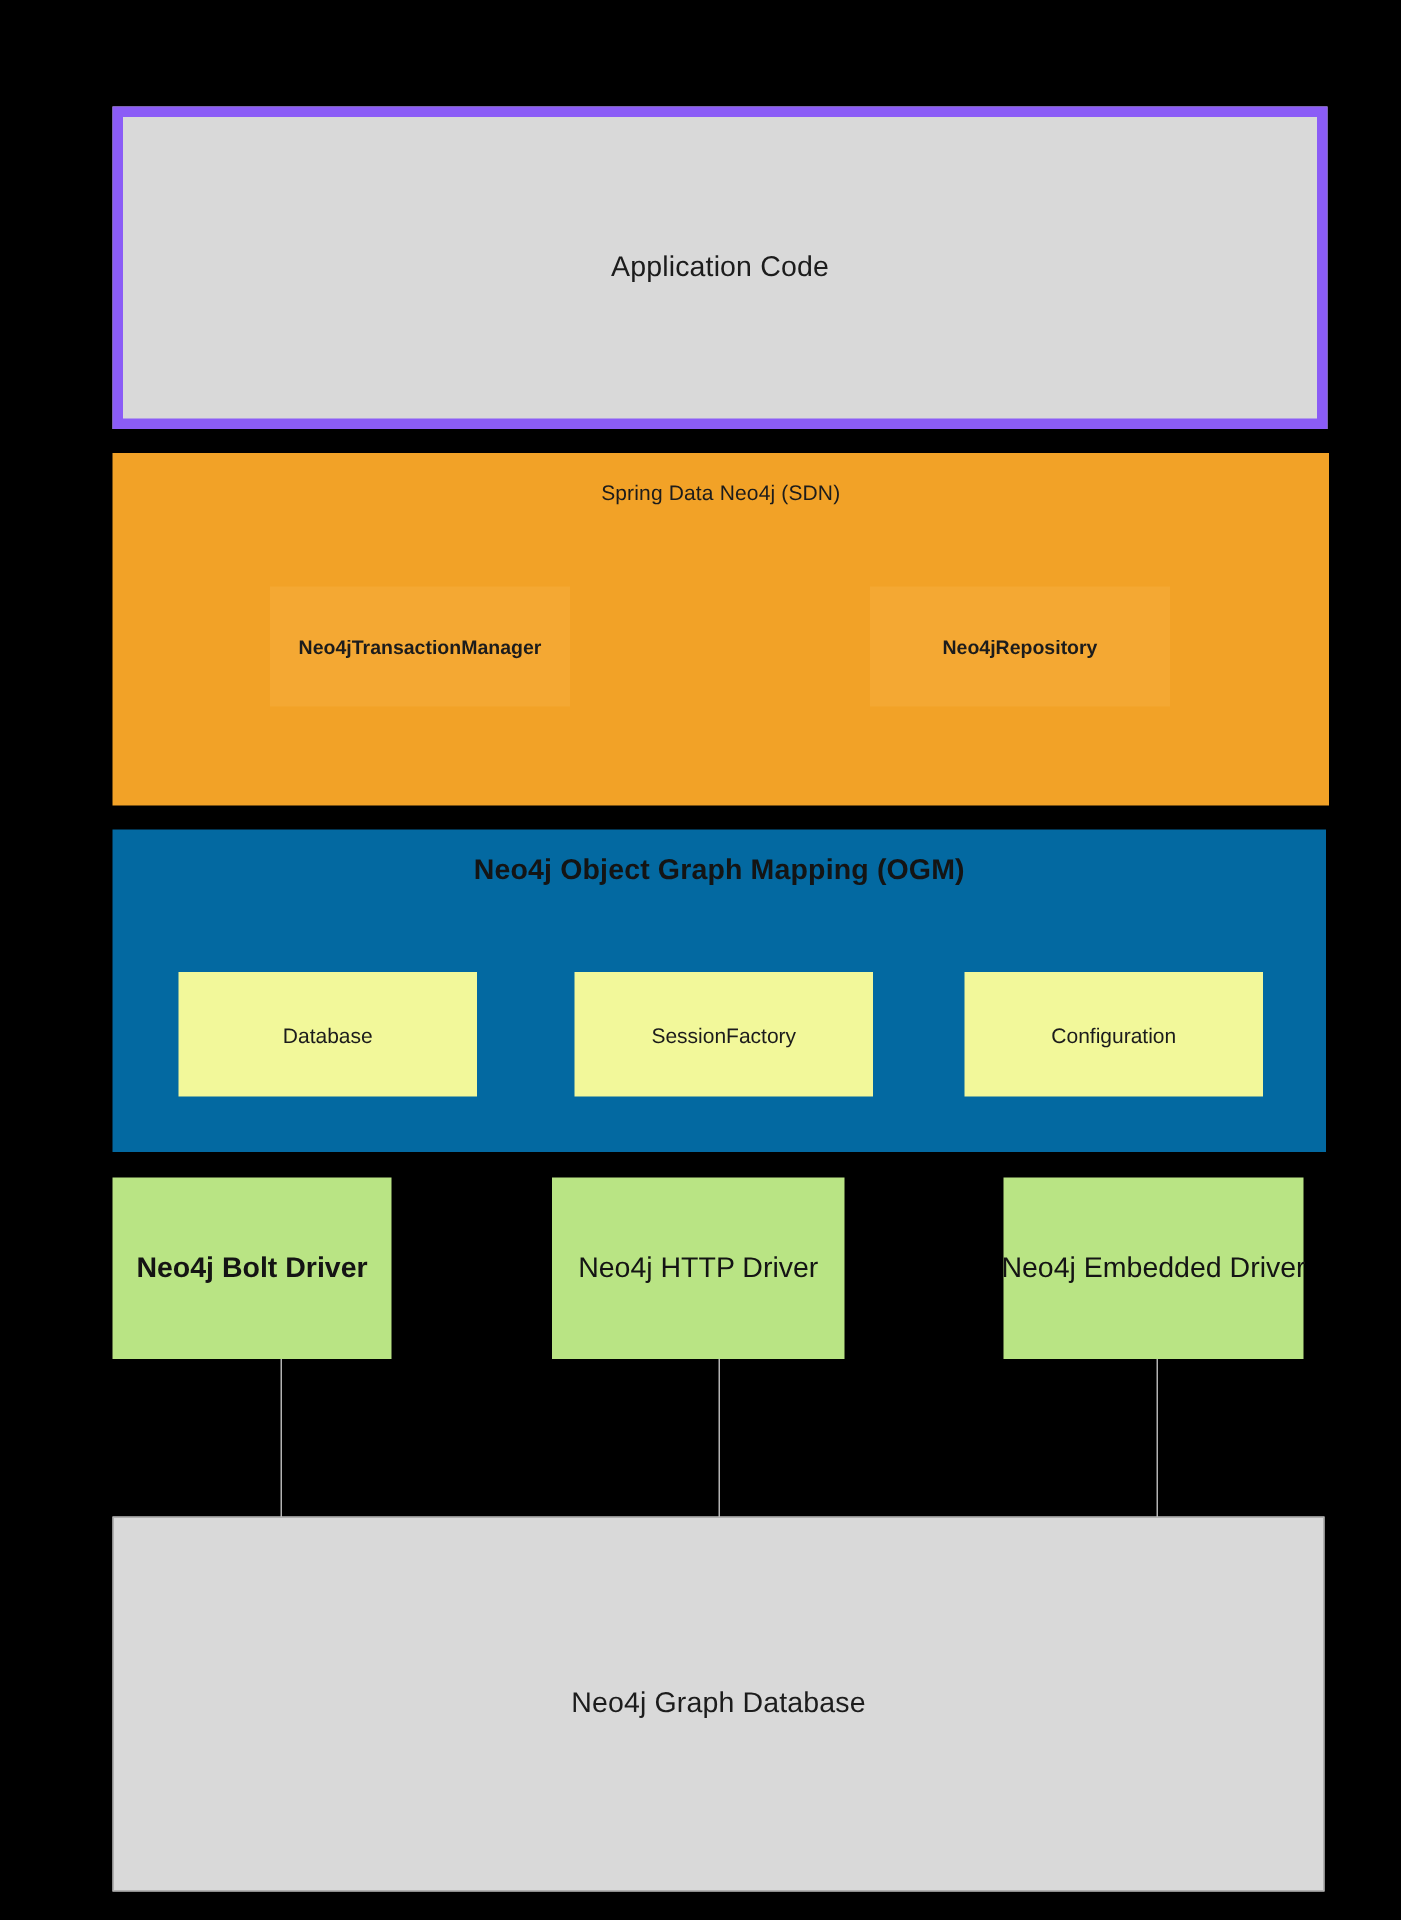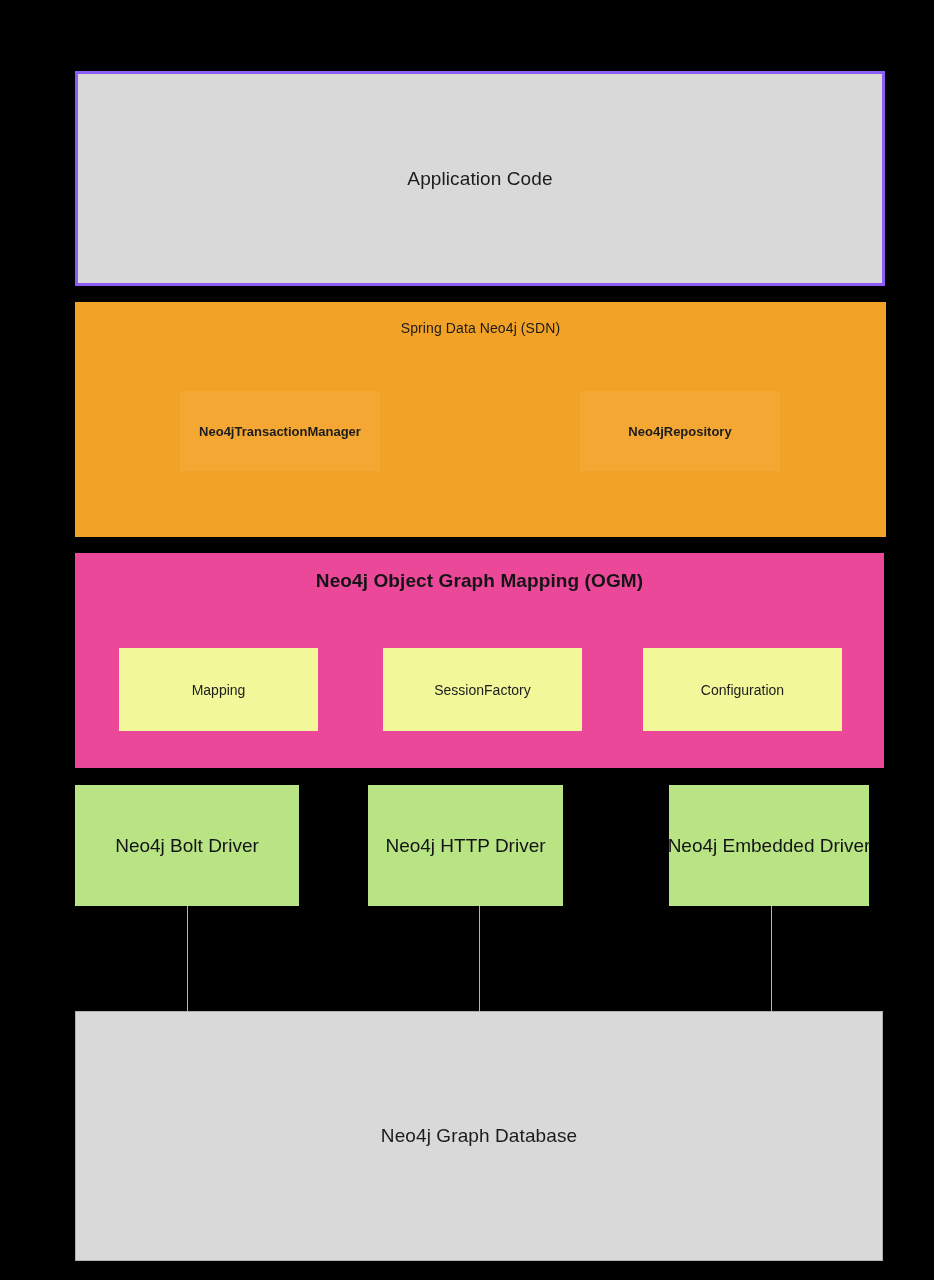--- a/index.html
+++ b/index.html
@@ -34,21 +34,21 @@
     color: #1c1c1c;
   }
 
   
   .layer-app {
     left: 75px;
     top: 71px;
     width: 810px;
     height: 215px;
     background: #d9d9d9;
-    border: 3px solid #8b5cf6;
+    border: 7px solid #8b5cf6;
   }
   .layer-app .layer-title {
     font-size: 19px;
     font-weight: 400;
     letter-spacing: 0.1px;
   }
 
   
   .layer-sdn {
     left: 75px;
@@ -85,21 +85,21 @@
   }
   .sdn-sub-0 { left: 105px; }
   .sdn-sub-1 { left: 505px; }
 
   
   .layer-ogm {
     left: 75px;
     top: 553px;
     width: 809px;
     height: 215px;
-    background: #ec4899;
+    background: #0369a1;
     display: block;
   }
   .layer-ogm .layer-title {
     position: absolute;
     left: 0;
     right: 0;
     top: 17px;
     font-size: 19px;
     font-weight: 600;
     text-align: center;
@@ -132,21 +132,21 @@
     background: #b9e484;
     display: flex;
     align-items: center;
     justify-content: center;
     font-size: 19px;
     font-weight: 500;
     color: #141414;
     box-sizing: border-box;
     white-space: nowrap;
   }
-  .driver-0 { left: 75px;  width: 224px; }
+  .driver-0 { left: 75px;  width: 186px; font-weight: bold; }
   .driver-1 { left: 368px; width: 195px; }
   .driver-2 { left: 659px; width: 200px; margin-left: 10px; }
 
   
   .connector {
     position: absolute;
     top: 906px;
     width: 1px;
     height: 106px;
     background: #b3b3b3;
@@ -186,21 +186,21 @@
       <span>Neo4jTransactionManager</span>
     </div>
     <div class="sdn-sub sdn-sub-1">
       <span>Neo4jRepository</span>
     </div>
   </div>
 
   <div class="box layer-ogm">
     <span class="layer-title">Neo4j Object Graph Mapping (OGM)</span>
     <div class="ogm-sub ogm-sub-0">
-      <span>Mapping</span>
+      <span>Database</span>
     </div>
     <div class="ogm-sub ogm-sub-1">
       <span>SessionFactory</span>
     </div>
     <div class="ogm-sub ogm-sub-2">
       <span>Configuration</span>
     </div>
   </div>
 
   <div class="driver driver-0">

